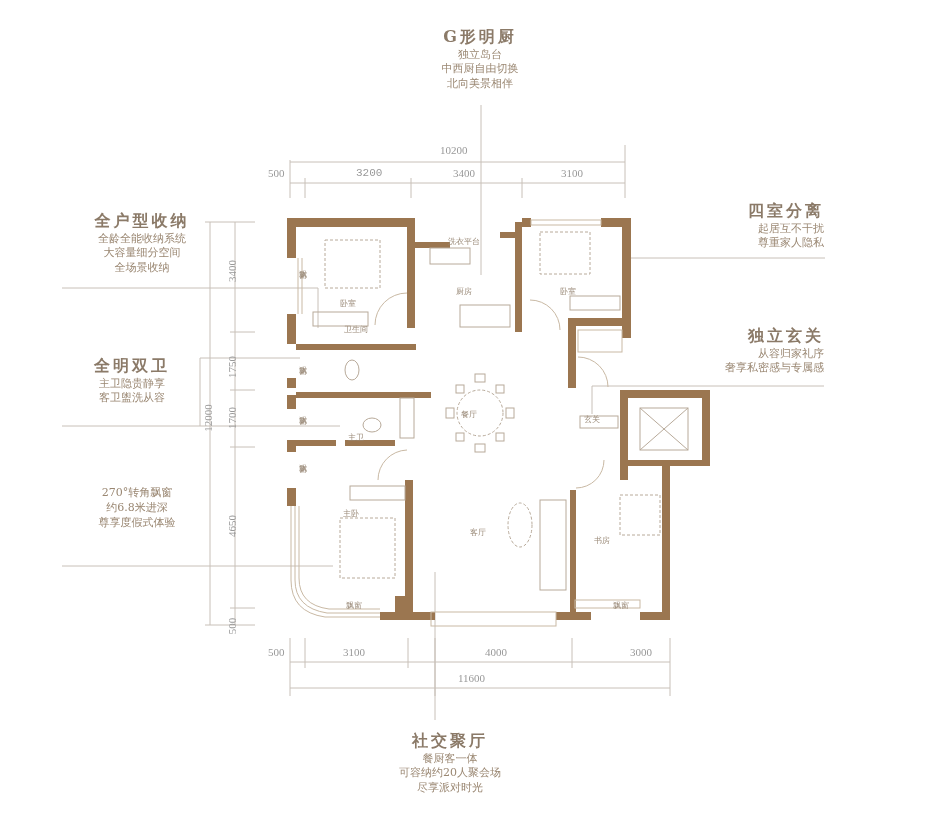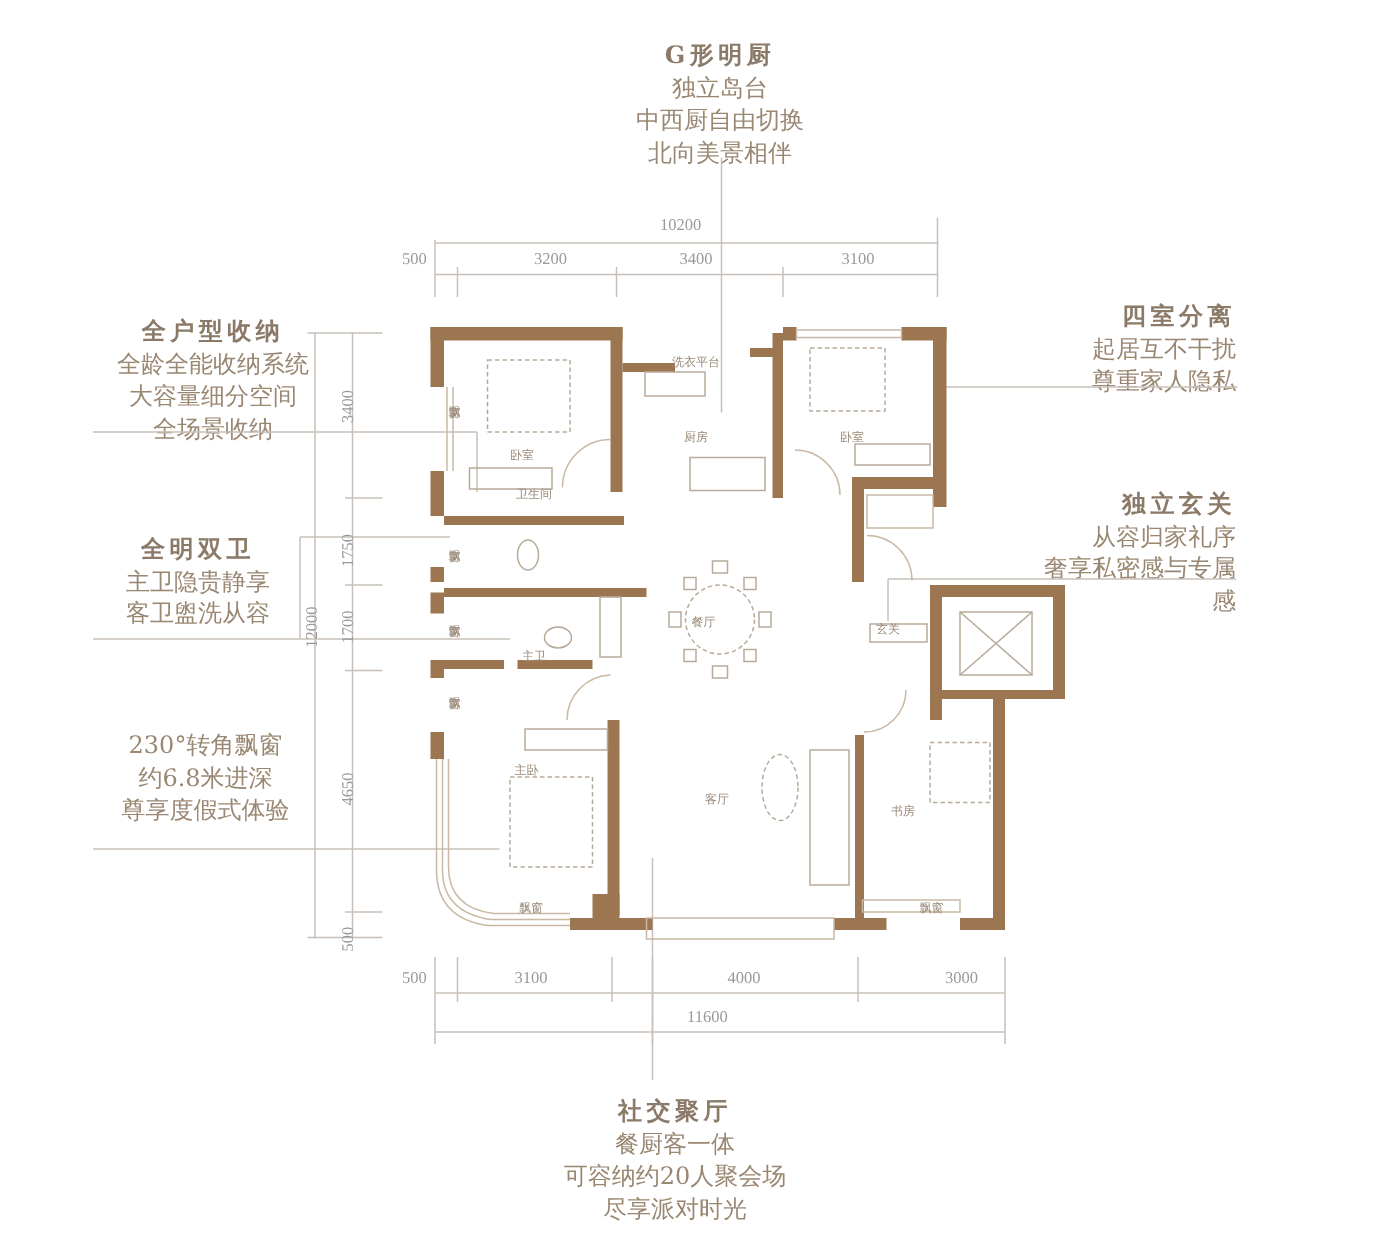--- a/index.html
+++ b/index.html
@@ -1,20 +1,20 @@
 <!DOCTYPE html>
 <html><head>
 <meta charset="utf-8">
 <style>
   html, body { margin:0; padding:0; background:#ffffff; }
   body { width:926px; height:831px; position:relative; overflow:hidden;
          font-family:"DejaVu Serif","Liberation Serif",serif; color:#8a7a6a; }
   .callout { position:absolute; line-height:1.35; }
   .callout .title { font-size:16px; font-weight:bold; color:#8b7a68; letter-spacing:3px; }
-  .callout .line { font-size:16px; color:#9a8772; }
+  .callout .line { font-size:11px; color:#9a8772; }
   .left { text-align:center; }
   .right { text-align:right; }
   .center { text-align:center; }
   .dim { position:absolute; font-size:11px; color:#999; font-family:"Liberation Serif",serif; }
   .dimv { position:absolute; font-size:11px; color:#999; font-family:"Liberation Serif",serif; transform:rotate(-90deg); transform-origin:center; }
   .room { position:absolute; font-size:8px; color:#9a8a78; }
 </style>
 </head>
 <body>
 
@@ -44,21 +44,21 @@
   <div class="line">客卫盥洗从容</div>
 </div>
 
 <div class="callout right" style="left:690px;top:325px;width:134px;">
   <div class="title">独立玄关</div>
   <div class="line">从容归家礼序</div>
   <div class="line">奢享私密感与专属感</div>
 </div>
 
 <div class="callout left" style="left:62px;top:486px;width:150px;">
-  <div class="line">230°转角飘窗</div>
+  <div class="line">270°转角飘窗</div>
   <div class="line">约6.8米进深</div>
   <div class="line">尊享度假式体验</div>
 </div>
 
 <div class="callout center" style="left:370px;top:730px;width:160px;">
   <div class="title">社交聚厅</div>
   <div class="line">餐厨客一体</div>
   <div class="line">可容纳约20人聚会场</div>
   <div class="line">尽享派对时光</div>
 </div>
@@ -191,21 +191,21 @@
     <path d="M375 325 A32 32 0 0 1 407 293"></path>
     <path d="M530 300 A30 30 0 0 1 560 330"></path>
     <path d="M578 357 A30 30 0 0 1 608 387"></path>
     <path d="M378 480 A30 30 0 0 1 407 450"></path>
     <path d="M576 488 A28 28 0 0 0 604 460"></path>
   </g>
 </svg>
 
 <div class="dim" style="left:440px;top:144px;">10200</div>
 <div class="dim" style="left:268px;top:167px;">500</div>
-<div class="dim" style="left:356px;top:167px;">3200</div>
+<div class="dim" style="left:356px;top:167px;font-family:Liberation Mono, monospace;">3200</div>
 <div class="dim" style="left:453px;top:167px;">3400</div>
 <div class="dim" style="left:561px;top:167px;">3100</div>
 
 <div class="dim" style="left:268px;top:646px;">500</div>
 <div class="dim" style="left:343px;top:646px;">3100</div>
 <div class="dim" style="left:485px;top:646px;">4000</div>
 <div class="dim" style="left:630px;top:646px;">3000</div>
 <div class="dim" style="left:458px;top:672px;">11600</div>
 
 <div class="dimv" style="left:188px;top:412px;width:40px;text-align:center;">12000</div>

